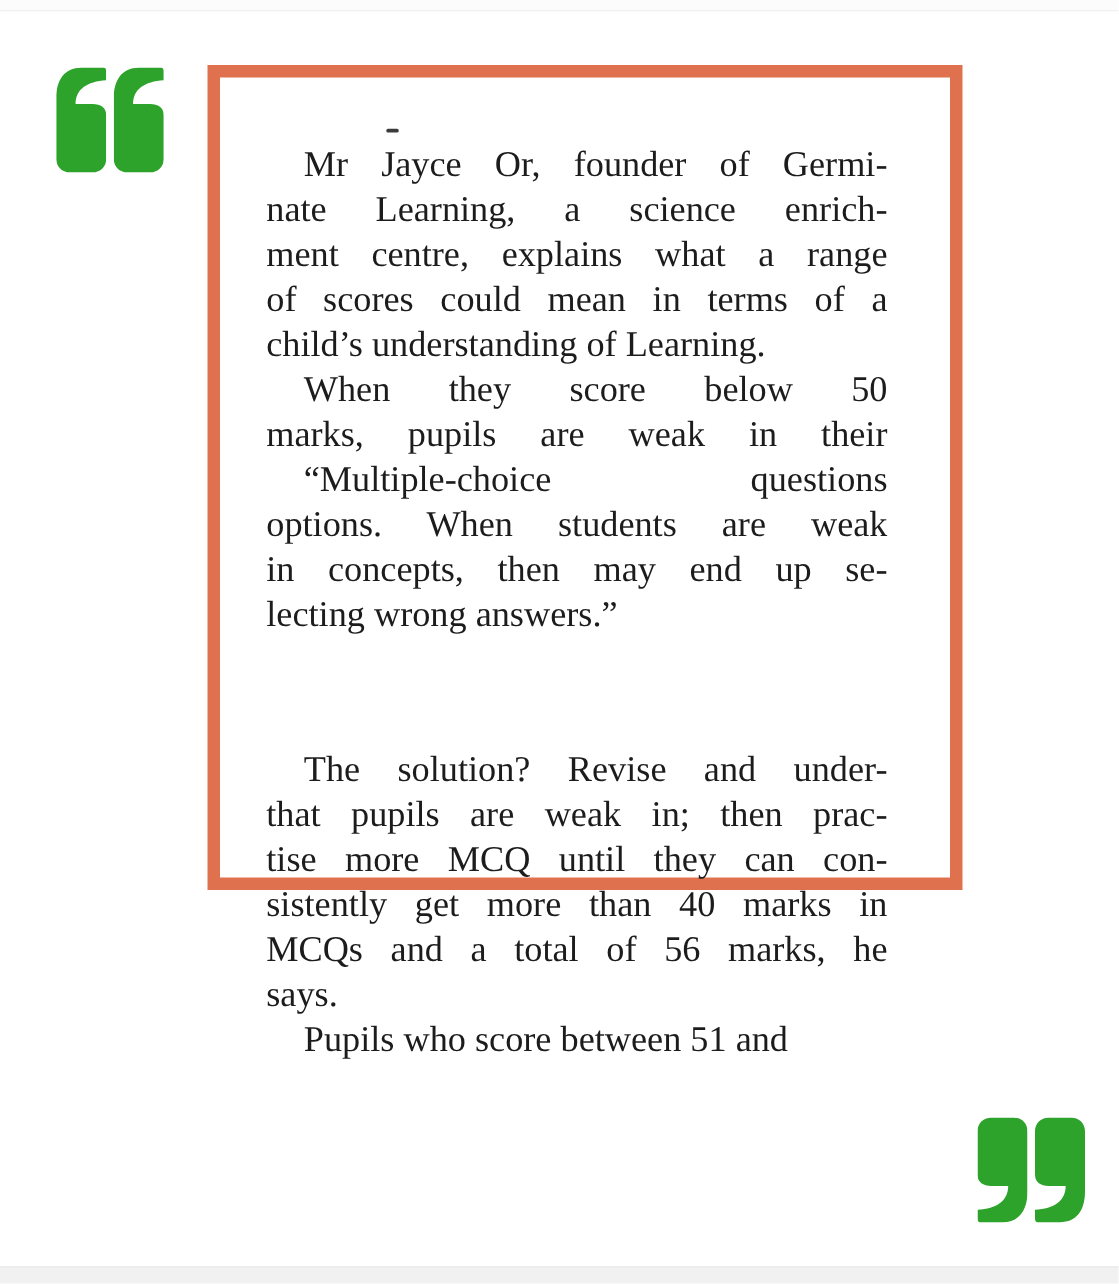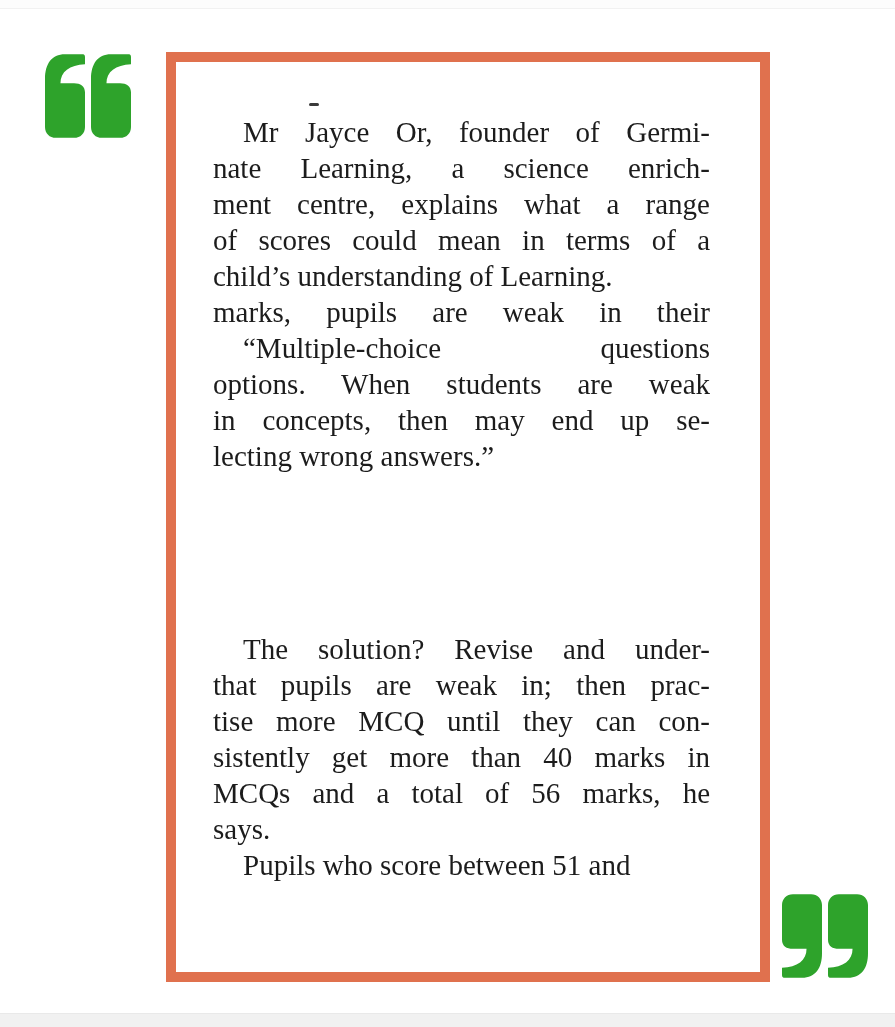--- a/index.html
+++ b/index.html
@@ -15,38 +15,38 @@
     position: absolute; top: 0; left: 0; width: 100%; height: 8px;
     background: #fcfcfc; border-bottom: 1px solid #f1f1f1;
   }
   .edge-strip-bottom {
     position: absolute; bottom: 0; left: 0; width: 100%; height: 13px;
     background: #f1f1f1; border-top: 1px solid #e9e9e9;
   }
   .quote-box {
     position: absolute;
     left: 166px; top: 52px;
-    width: 604px; height: 930px;
+    width: 604px; height: 660px;
     box-sizing: border-box;
     border: 10px solid #e0714e;
     background: #ffffff;
     padding: 52px 76px 0 37px;
   }
   .text-block {
     width: 497px;
     font-size: 29px;
     line-height: 36px;
     color: #1c1c1c;
     letter-spacing: 0px;
   }
   .block1 {
     height: 462px;          
     overflow: hidden;
   }
-  .block2 { margin-top: 55px; }
+  .block2 { margin-top: 22px; }
   .line {
     text-align: justify;
     text-align-last: justify;  
     white-space: normal;
   }
   .line.last { text-align-last: left; }   
   .line.first { text-indent: 30px; }      
   .quote-group {
     position: absolute;
     display: flex;
@@ -85,20 +85,21 @@
 
     <div class="text-block block1">
       <div class="para">
         <div class="line first">Mr Jayce Or, founder of Germi-</div>
         <div class="line">nate Learning, a science enrich-</div>
         <div class="line">ment centre, explains what a range</div>
         <div class="line">of scores could mean in terms of a</div>
         <div class="line last">child’s understanding of Learning.</div>
       </div>
       <div class="para">
+        <div class="line first">When they score below 50</div>
         <div class="line">marks, pupils are weak in their</div>
       </div>
       <div class="para">
         <div class="line first">“Multiple-choice questions</div>
         <div class="line">options. When students are weak</div>
         <div class="line">in concepts, then may end up se-</div>
         <div class="line last">lecting wrong answers.”</div>
       </div>
     </div>
 

